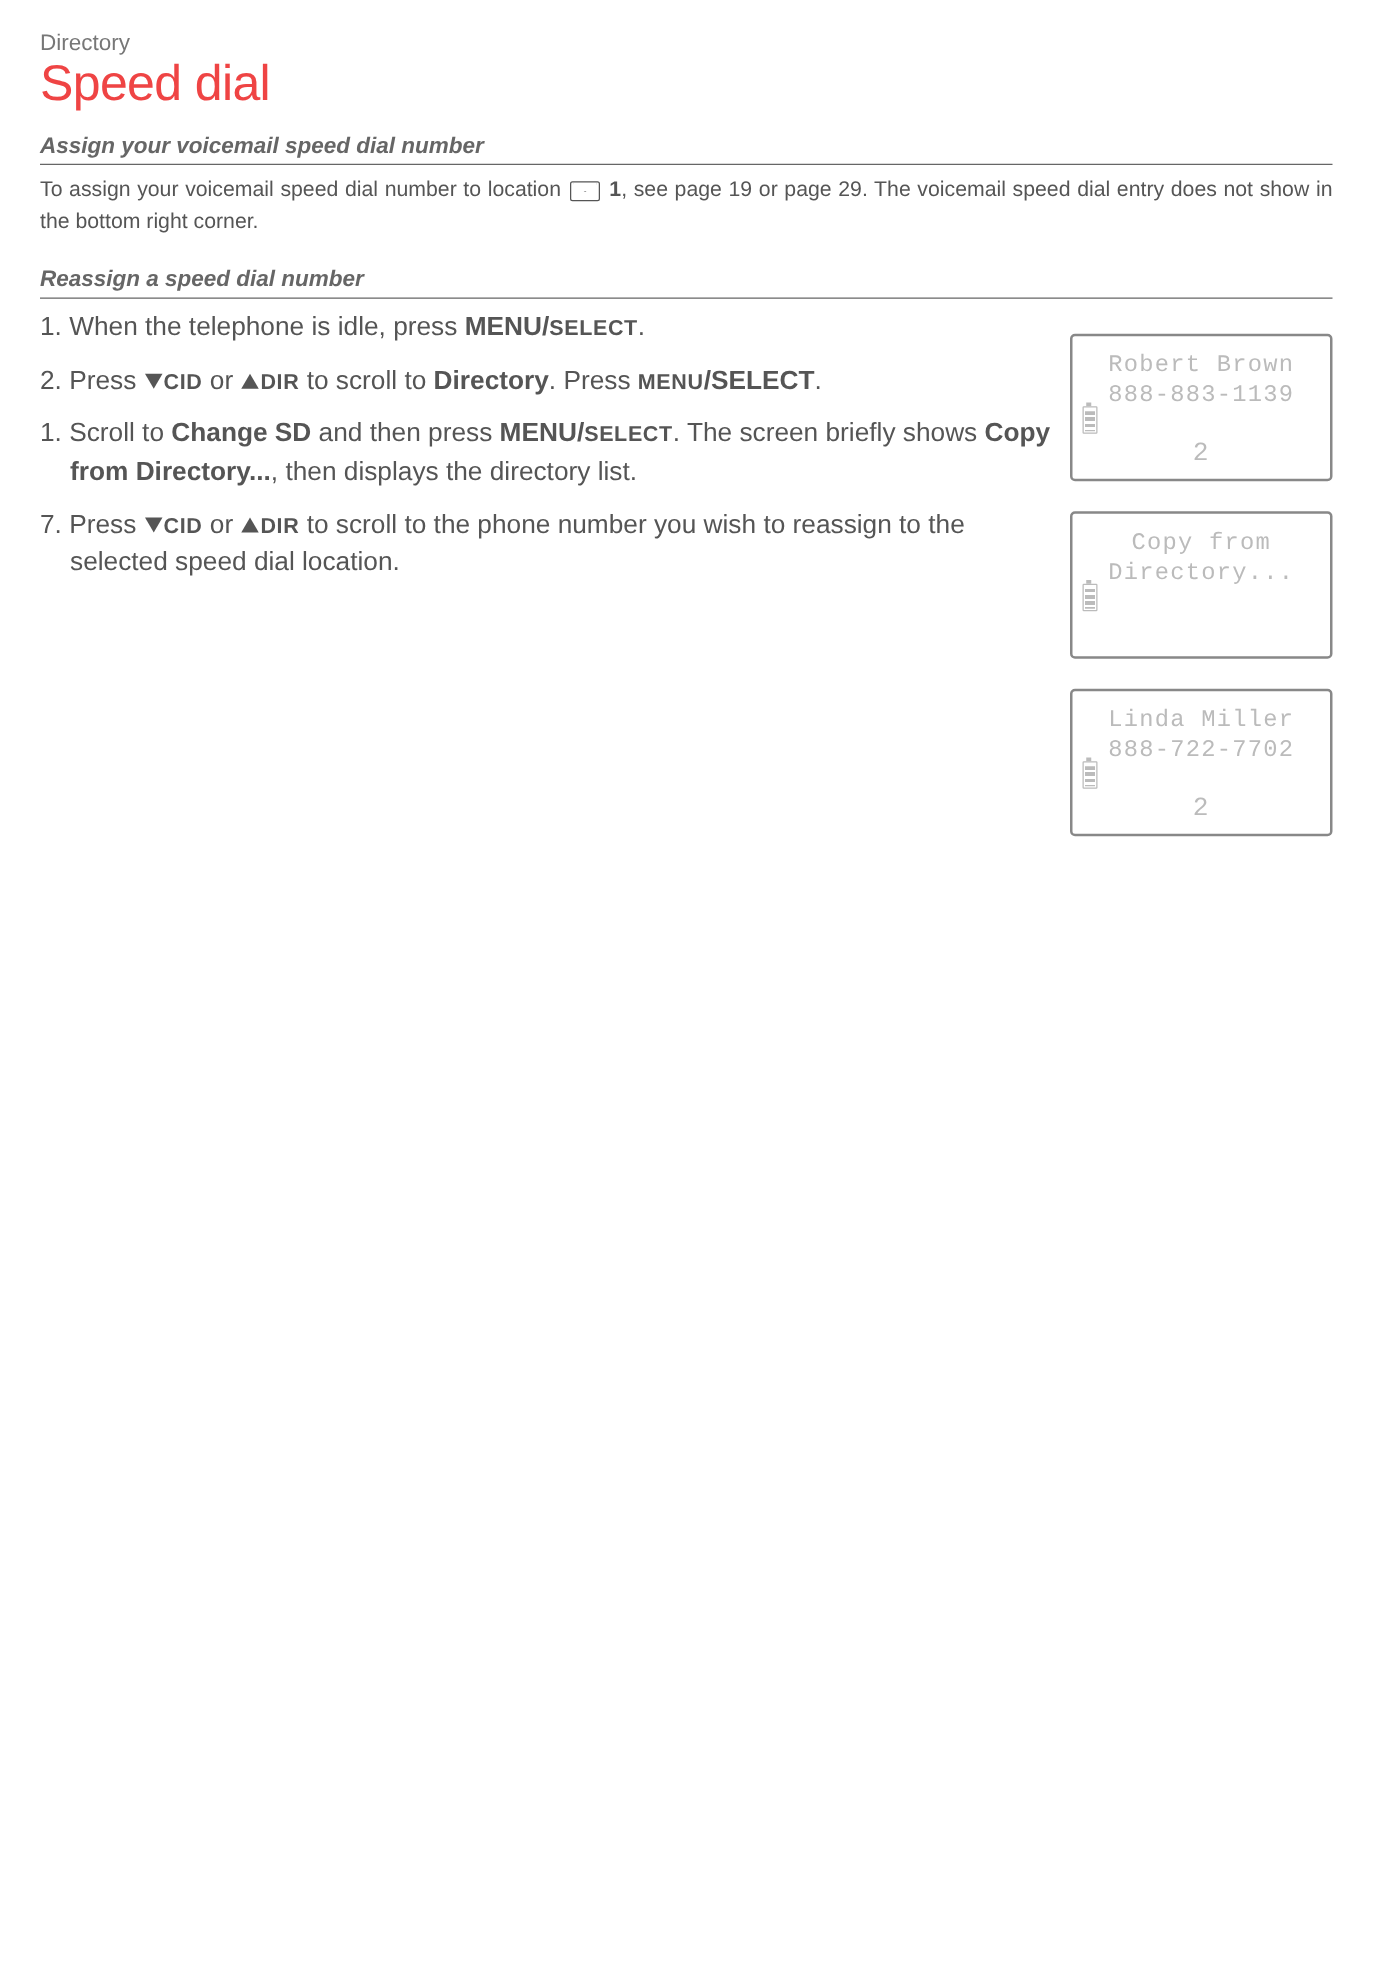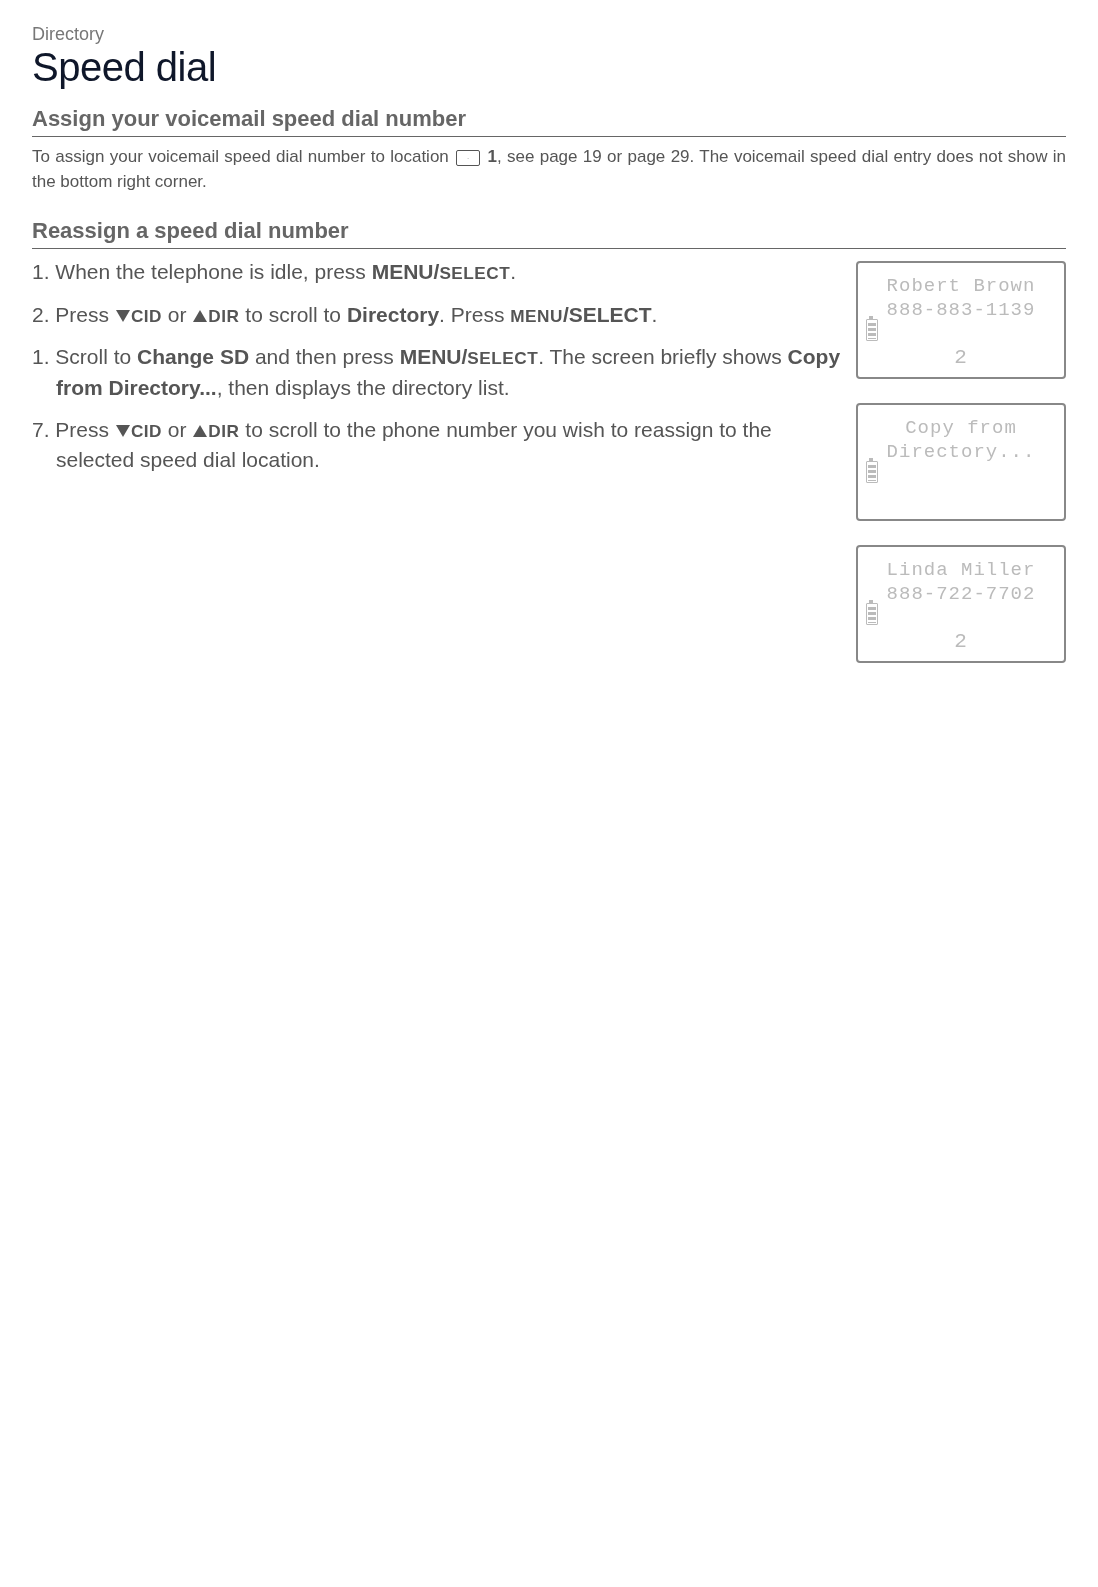--- a/index.html
+++ b/index.html
@@ -12,31 +12,32 @@
     background: #fff;
   }
   .breadcrumb {
     font-size: 18px;
     color: #777;
     margin: 0;
   }
   .page-title {
     font-size: 40px;
     font-weight: 400;
-    color: #0f172a;
+    color: #ef4444;
     margin: 0 0 10px 0;
     letter-spacing: -0.5px;
   }
   .section-heading {
-    font-size: 22px;
+    font-size: 18px;
     font-weight: bold;
     color: #666;
     border-bottom: 1.5px solid #666;
     padding-bottom: 4px;
     margin: 16px 0 8px 0;
+    font-style: italic;
   }
   .intro-text {
     font-size: 17px;
     line-height: 1.45;
     color: #555;
     text-align: justify;
     margin: 0 0 24px 0;
   }
   .content-row {
     display: flex;
@@ -96,21 +97,21 @@
     border-bottom: 1.5px solid #555;
     transform: skewY(0deg);
     clip-path: polygon(0 0, 50% 100%, 100% 0);
     background: transparent;
   }
   .screens-col {
     width: 210px;
     display: flex;
     flex-direction: column;
     gap: 24px;
-    margin-top: 4px;
+    margin-top: 20px;
   }
   .lcd {
     border: 2px solid #888;
     border-radius: 4px;
     padding: 10px 8px 6px 8px;
     height: 118px;
     box-sizing: border-box;
     position: relative;
     color: #bbb;
     font-family: "Courier New", monospace;

